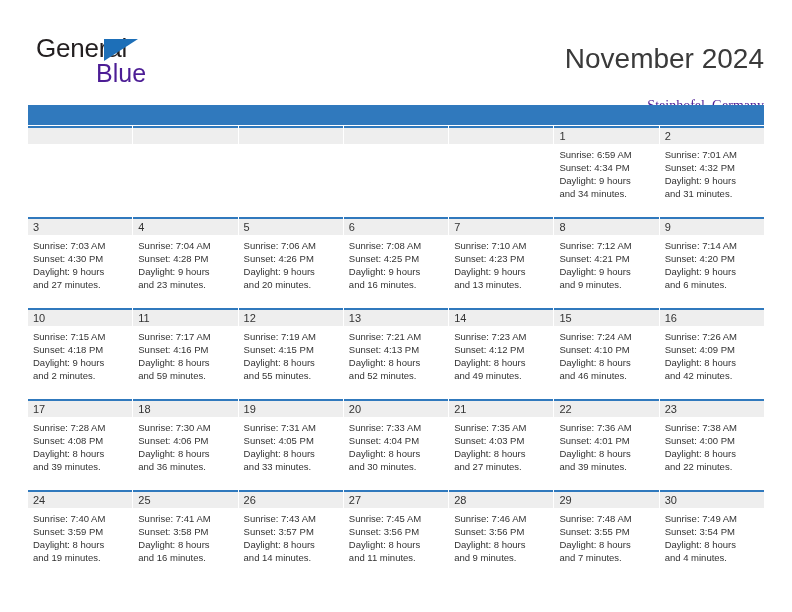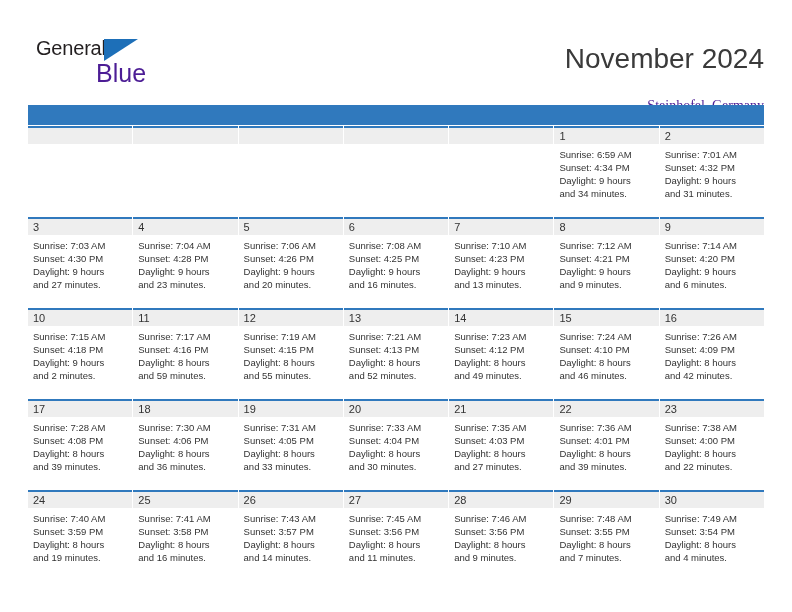--- a/index.html
+++ b/index.html
@@ -35,21 +35,21 @@
     position: absolute;
     left: 8px;
     top: 6px;
     width: 180px;
     height: 58px;
   }
   .brand-general {
     position: absolute;
     left: 0;
     top: 0;
-    font-size: 20px;
+    font-size: 26px;
     line-height: 28px;
     color: #231f20;
     letter-spacing: -0.2px;
     font-family: "Liberation Sans", sans-serif;
     text-align: right;
   }
   .brand-tri {
     position: absolute;
     left: 68px;
     top: 5px;

